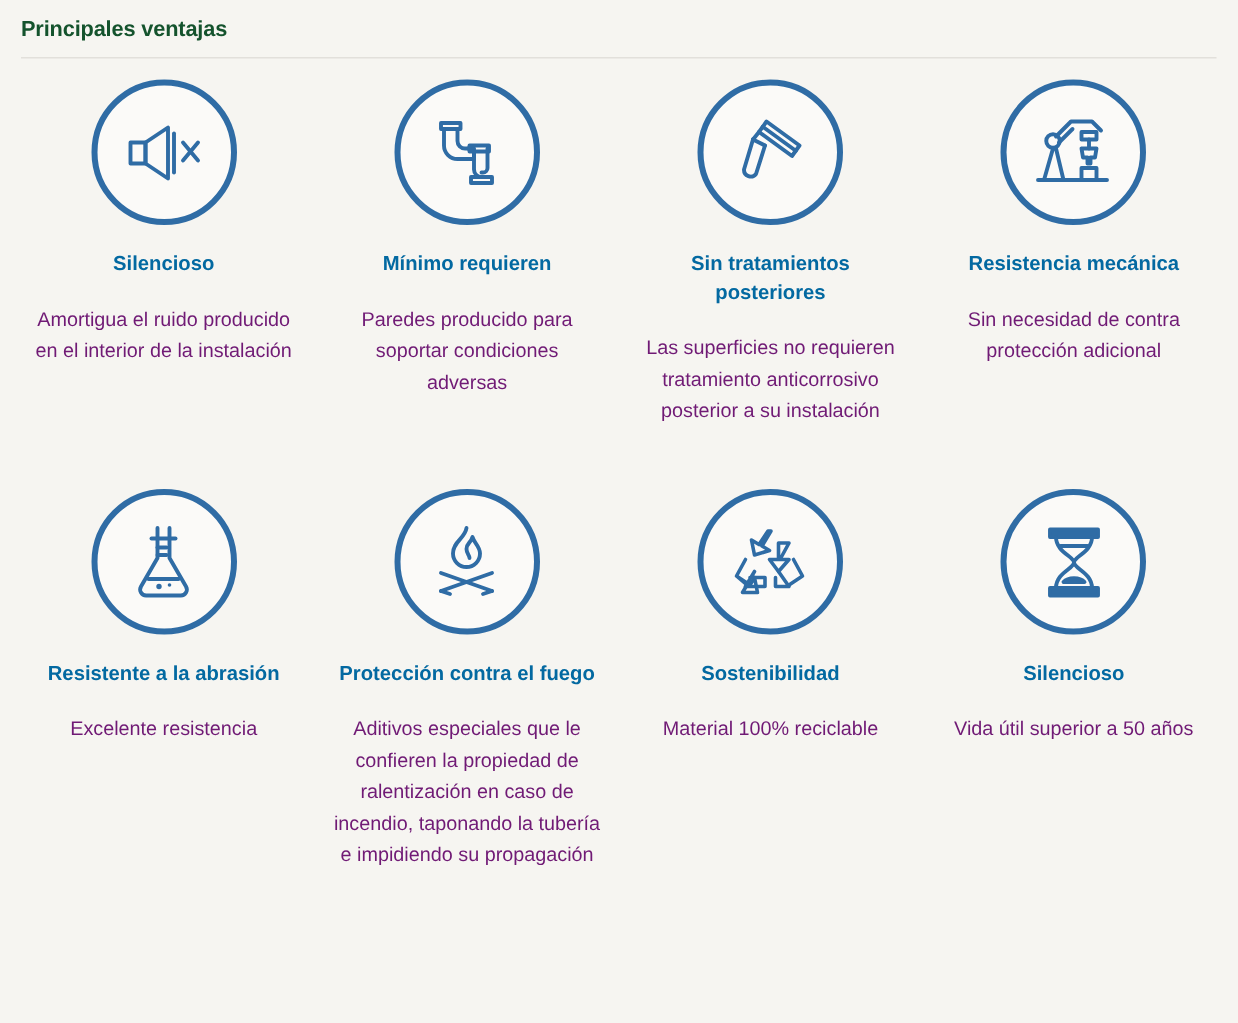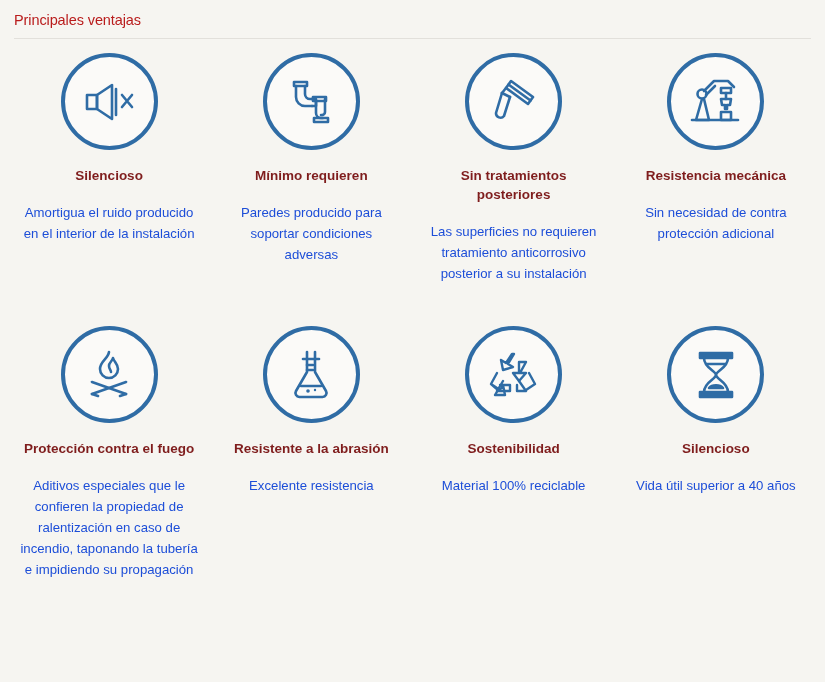--- a/index.html
+++ b/index.html
@@ -21,22 +21,22 @@
     height: 682px;
     box-sizing: border-box;
   }
 
   
   .section-header {
     padding: 11px 14px 0 14px;
   }
   .section-title {
     font-size: 14.5px;
-    font-weight: normal;
-    color: #b91c1c;
+    font-weight: bold;
+    color: #14532d;
     letter-spacing: -0.1px;
     line-height: 18px;
     margin: 0;
   }
   .header-rule {
     margin: 9px 0 0 0;
     height: 1px;
     background: #e2e0db;
     width: 797px;
   }
@@ -74,29 +74,29 @@
     flex: none;
   }
   .icon-circle svg {
     display: block;
   }
 
   .feature-title {
     margin-top: 16px;
     font-size: 13.5px;
     font-weight: bold;
-    color: #7f1d1d;
+    color: #0369a1;
     line-height: 19px;
     max-width: 185px;
   }
   .feature-desc {
     margin-top: 17px;
     font-size: 13.2px;
     font-weight: normal;
-    color: #1d4ed8;
+    color: #701a75;
     line-height: 21px;
     max-width: 178px;
   }
 </style>
 </head>
 <body>
 
 <div class="page">
 
   <div class="section-header">
@@ -172,56 +172,56 @@
           </svg>
         </span>
       </div>
       <div class="feature-title">Resistencia mecánica</div>
       <div class="feature-desc">Sin necesidad de contra protección adicional</div>
     </div>
 
     <div class="feature-card row-2">
       <div class="icon-circle">
         <span>
-          <svg width="48" height="50" viewBox="0 0 48 50" fill="none" stroke="#2f6ca5" stroke-width="2.6" stroke-linejoin="round" stroke-linecap="round">
-            <path d="M24 2 c-1 7 -9 9 -9 17 a9 9 0 0 0 18 0 c0 -5 -4 -7 -5 -11 c-1 4 -4 4 -4 8 c0 3 2 4 2 6"></path>
-            <path d="M7 32 L41 44"></path>
-            <path d="M41 32 L7 44"></path>
-            <path d="M7 44 L13 46"></path>
-            <path d="M41 44 L35 46"></path>
-          </svg>
-        </span>
-      </div>
-      <div class="feature-title">Protección contra el fuego</div>
-      <div class="feature-desc">Aditivos especiales que le confieren la propiedad de ralentización en caso de incendio, taponando la tubería e impidiendo su propagación</div>
-    </div>
-
-    <div class="feature-card row-2">
-      <div class="icon-circle">
-        <span>
           <svg width="46" height="50" viewBox="0 0 46 50" fill="none" stroke="#2f6ca5" stroke-width="2.6" stroke-linejoin="round" stroke-linecap="round">
             <path d="M19 2 V9"></path>
             <path d="M27 2 V9"></path>
             <path d="M15 9 H31"></path>
             <path d="M19 9 V22 L8 41 a4 4 0 0 0 3.4 6 H34.6 a4 4 0 0 0 3.4 -6 L27 22 V9"></path>
             <path d="M19 15 H25"></path>
             <path d="M19 20 H25"></path>
             <path d="M13 36 H33"></path>
             <circle cx="20" cy="41" r="1.8" fill="#2f6ca5" stroke="none"></circle>
             <circle cx="27" cy="40" r="1.2" fill="#2f6ca5" stroke="none"></circle>
           </svg>
         </span>
       </div>
       <div class="feature-title">Resistente a la abrasión</div>
       <div class="feature-desc">Excelente resistencia</div>
     </div>
 
     <div class="feature-card row-2">
       <div class="icon-circle">
         <span>
+          <svg width="48" height="50" viewBox="0 0 48 50" fill="none" stroke="#2f6ca5" stroke-width="2.6" stroke-linejoin="round" stroke-linecap="round">
+            <path d="M24 2 c-1 7 -9 9 -9 17 a9 9 0 0 0 18 0 c0 -5 -4 -7 -5 -11 c-1 4 -4 4 -4 8 c0 3 2 4 2 6"></path>
+            <path d="M7 32 L41 44"></path>
+            <path d="M41 32 L7 44"></path>
+            <path d="M7 44 L13 46"></path>
+            <path d="M41 44 L35 46"></path>
+          </svg>
+        </span>
+      </div>
+      <div class="feature-title">Protección contra el fuego</div>
+      <div class="feature-desc">Aditivos especiales que le confieren la propiedad de ralentización en caso de incendio, taponando la tubería e impidiendo su propagación</div>
+    </div>
+
+    <div class="feature-card row-2">
+      <div class="icon-circle">
+        <span>
           <svg width="50" height="48" viewBox="0 0 50 48" fill="none" stroke="#2f6ca5" stroke-width="2.4" stroke-linejoin="round" stroke-linecap="round">
             <path d="M25 3 L19 13 l5 3 l-10 3 l-2 -10 l5 3 L23 3 Z"></path>
             <path d="M37 11 L31 22 l6 0 l-7 8 l-6 -8 l6 0 L30 11 Z"></path>
             <path d="M8 22 L2 33 l9 6 l3 -5 l2 10 l-10 0 l3 -5 L2 33 Z"></path>
             <path d="M14 30 L8 40 h13 v-6 H11"></path>
             <path d="M30 30 l7 10 h-9 v-6"></path>
             <path d="M40 22 l6 11 l-9 6"></path>
           </svg>
         </span>
       </div>
@@ -236,17 +236,17 @@
             <path d="M7 3 H39 V8 H7 Z" fill="#2f6ca5"></path>
             <path d="M7 42 H39 V47 H7 Z" fill="#2f6ca5"></path>
             <path d="M11 8 c0 10 12 13 12 17 c0 4 -12 7 -12 17"></path>
             <path d="M35 8 c0 10 -12 13 -12 17 c0 4 12 7 12 17"></path>
             <path d="M14 14 H32"></path>
             <path d="M16 38 a8 5 0 0 1 14 0 Z" fill="#2f6ca5"></path>
           </svg>
         </span>
       </div>
       <div class="feature-title">Silencioso</div>
-      <div class="feature-desc">Vida útil superior a 40 años</div>
+      <div class="feature-desc">Vida útil superior a 50 años</div>
     </div>
 
   </div>
 </div>
 
 </body></html>

